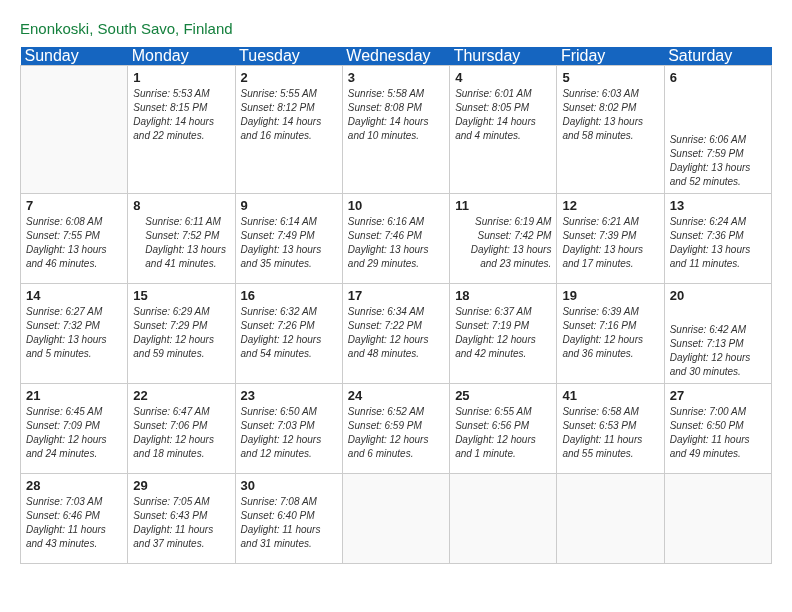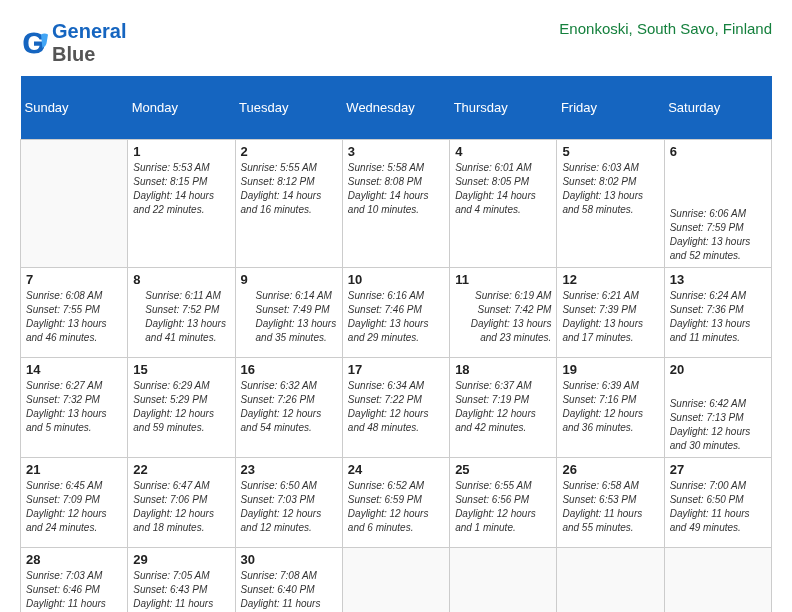--- a/index.html
+++ b/index.html
@@ -38,23 +38,23 @@
       color: #15803d;
     }
     table {
       width: 100%;
       border-collapse: collapse;
       font-size: 11px;
     }
     thead th {
       background-color: #1565c0;
       color: #fff;
-      padding: 24px 4px;
+      padding: 0 4px;
       text-align: left;
-      font-size: 13px;
+      font-size: 16px;
       font-weight: normal;
     }
     tbody td {
       border: 1px solid #ccc;
       vertical-align: top;
       padding: 4px 5px;
       height: 90px;
       width: 107px;
     }
     .day-num {
@@ -71,31 +71,20 @@
       font-style: italic;
     }
     .empty-cell {
       background: #f9f9f9;
     }
   </style>
 </head>
 <body>
 
 <div class="header">
-  <div class="logo">
-    <svg class="logo-icon" viewBox="0 0 40 40">
-      <rect width="40" height="40" fill="white"></rect>
-      <path d="M5 20 Q5 5 20 5 Q32 5 35 15 L28 15 Q26 10 20 10 Q12 10 12 20 Q12 30 20 30 Q27 30 28 24 L20 24 L20 18 L35 18 L35 22 Q35 35 20 35 Q5 35 5 20Z" fill="#1565c0"></path>
-      <path d="M30 8 Q35 5 40 8 L38 20 Q37 25 32 27 L30 8Z" fill="#42a5f5"></path>
-    </svg>
-    <div>
-      <div style="font-size:20px;font-weight:bold;color:#1565c0;">General</div>
-      <div style="font-size:20px;font-weight:bold;color:#555;">Blue</div>
-    </div>
-  </div>
   <div class="title-block">
     <div class="location">Enonkoski, South Savo, Finland</div>
   </div>
 </div>
 
 <table>
   <thead>
     <tr>
     <th>Sunday</th>
         <th>Monday</th>
@@ -162,21 +151,21 @@
         </td>
         <td>
           <span class="day-num">8</span>
           <div class="cell-text" style="white-space: pre-line; margin-left: 12px;">Sunrise: 6:11 AM
 Sunset: 7:52 PM
 Daylight: 13 hours
 and 41 minutes.</div>
         </td>
         <td>
           <span class="day-num">9</span>
-          <div class="cell-text" style="white-space: pre-line; margin-left: 15px;">Sunrise: 6:14 AM
+          <div class="cell-text" style="white-space: pre-line;">Sunrise: 6:14 AM
 Sunset: 7:49 PM
 Daylight: 13 hours
 and 35 minutes.</div>
         </td>
         <td>
           <span class="day-num">10</span>
           <div class="cell-text" style="white-space: pre-line;">Sunrise: 6:16 AM
 Sunset: 7:46 PM
 Daylight: 13 hours
 and 29 minutes.</div>
@@ -207,21 +196,21 @@
         <td>
           <span class="day-num">14</span>
           <div class="cell-text" style="white-space: pre-line;">Sunrise: 6:27 AM
 Sunset: 7:32 PM
 Daylight: 13 hours
 and 5 minutes.</div>
         </td>
         <td>
           <span class="day-num">15</span>
           <div class="cell-text" style="white-space: pre-line;">Sunrise: 6:29 AM
-Sunset: 5:29 PM
+Sunset: 7:29 PM
 Daylight: 12 hours
 and 59 minutes.</div>
         </td>
         <td>
           <span class="day-num">16</span>
           <div class="cell-text" style="white-space: pre-line;">Sunrise: 6:32 AM
 Sunset: 7:26 PM
 Daylight: 12 hours
 and 54 minutes.</div>
         </td>
@@ -284,21 +273,21 @@
 and 6 minutes.</div>
         </td>
         <td>
           <span class="day-num">25</span>
           <div class="cell-text" style="white-space: pre-line;">Sunrise: 6:55 AM
 Sunset: 6:56 PM
 Daylight: 12 hours
 and 1 minute.</div>
         </td>
         <td>
-          <span class="day-num">26</span>
+          <span class="day-num">41</span>
           <div class="cell-text" style="white-space: pre-line;">Sunrise: 6:58 AM
 Sunset: 6:53 PM
 Daylight: 11 hours
 and 55 minutes.</div>
         </td>
         <td>
           <span class="day-num">27</span>
           <div class="cell-text" style="white-space: pre-line;">Sunrise: 7:00 AM
 Sunset: 6:50 PM
 Daylight: 11 hours

